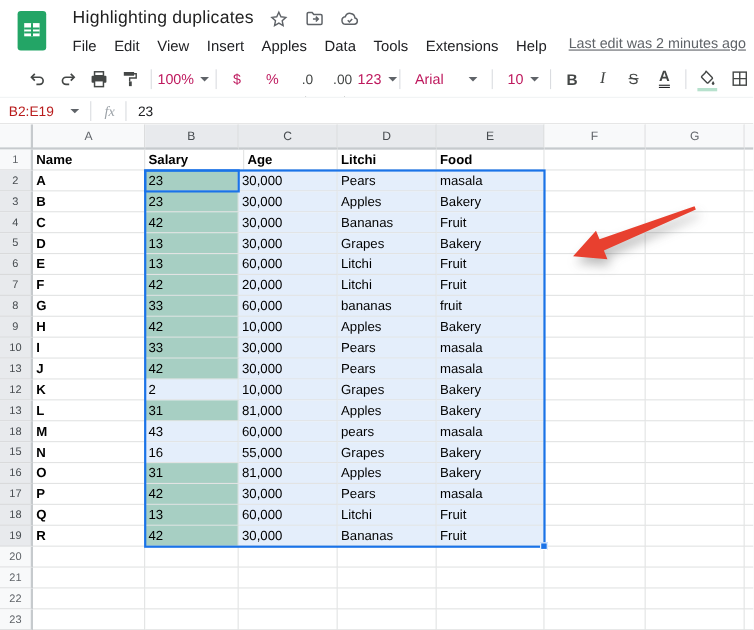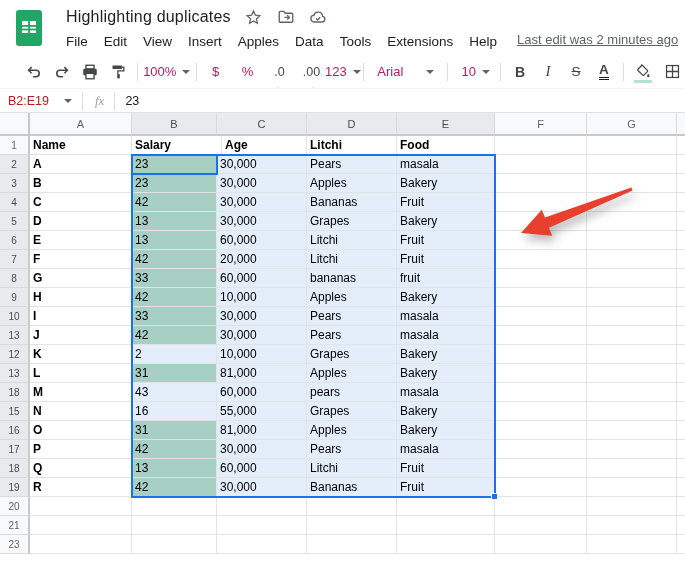--- a/index.html
+++ b/index.html
@@ -444,20 +444,31 @@
         <div class="cell" style="width: 102px;"></div>
         <div class="cell" style="width: 85px;"></div>
         <div class="cell" style="width: 90px;"></div>
         <div class="cell" style="width: 90px;"></div>
         <div class="cell" style="width: 98px;"></div>
         <div class="cell" style="width: 92px;"></div>
         <div class="cell" style="width: 90px;"></div>
         <div class="cell" style="width: 9px;"></div>
       </div>
       <div class="grow">
+        <div class="rowhdr">22</div>
+        <div class="cell" style="width: 102px;"></div>
+        <div class="cell" style="width: 85px;"></div>
+        <div class="cell" style="width: 90px;"></div>
+        <div class="cell" style="width: 90px;"></div>
+        <div class="cell" style="width: 98px;"></div>
+        <div class="cell" style="width: 92px;"></div>
+        <div class="cell" style="width: 90px;"></div>
+        <div class="cell" style="width: 9px;"></div>
+      </div>
+      <div class="grow">
         <div class="rowhdr">23</div>
         <div class="cell" style="width: 102px;"></div>
         <div class="cell" style="width: 85px;"></div>
         <div class="cell" style="width: 90px;"></div>
         <div class="cell" style="width: 90px;"></div>
         <div class="cell" style="width: 98px;"></div>
         <div class="cell" style="width: 92px;"></div>
         <div class="cell" style="width: 90px;"></div>
         <div class="cell" style="width: 9px;"></div>
       </div>

